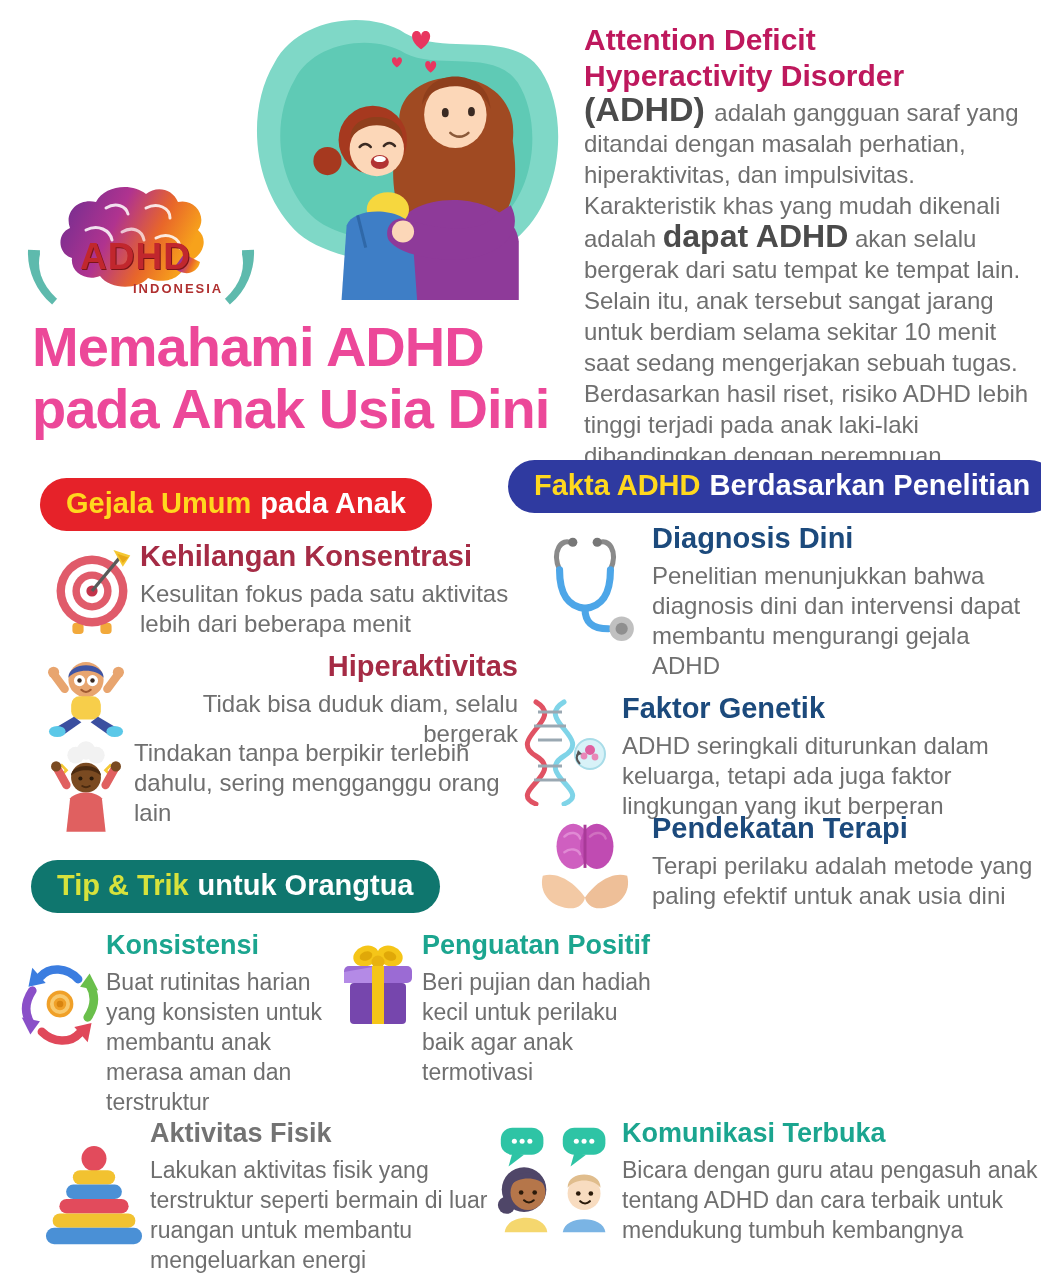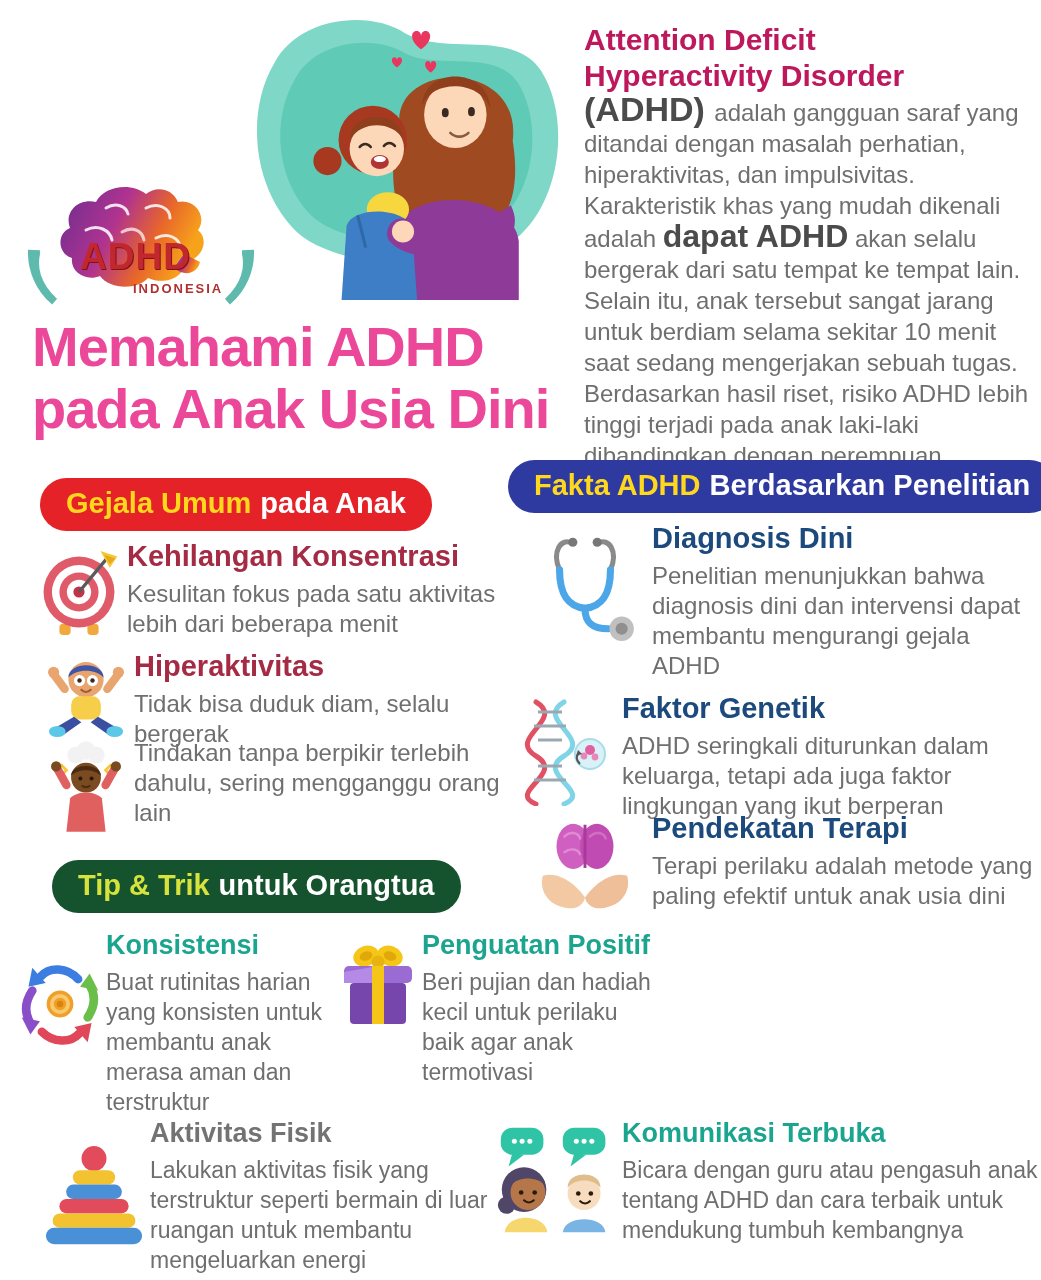--- a/index.html
+++ b/index.html
@@ -15,21 +15,21 @@
   .intro-bold-inline{display:inline;font-size:30px;font-weight:800;color:#4b4b4b;}
   .intro-bold-big{display:inline;font-size:34px;font-weight:800;color:#4b4b4b;margin-top:44px;}
 
   
   .main-title{left:32px;top:316px;width:545px;font-size:56px;line-height:62px;font-weight:800;color:#ec4899;letter-spacing:-1px;}
 
   
   .sec-badge{display:inline-block;border-radius:32px;padding:9px 26px 11px 26px;font-weight:800;font-size:29px;white-space:nowrap;}
   .badge-symptoms{left:40px;top:478px;background:#e62229;}
   .badge-facts{left:508px;top:460px;background:#2f3aa0;}
-  .badge-tips{left:52px;top:860px;background:#14532d;}
+  .badge-tips{left:31px;top:860px;background:#0f766e;}
   .badge-hl-yellow{color:#ffd81e;margin-right:9px;}
   .badge-hl-lime{color:#d7e23c;margin-right:9px;}
   .badge-rest{color:#ffffff;}
 
   
   .item{display:flex;align-items:flex-start;}
   .icon-box{flex:0 0 auto;display:flex;justify-content:center;}
   .sym-title{font-size:29px;font-weight:800;color:#a52b45;margin:0 0 6px 0;}
   .fact-title{font-size:29px;font-weight:800;color:#1c4a7c;margin:0 0 6px 0;}
   .tip-title{font-size:27px;font-weight:800;color:#1ba58f;margin:0 0 6px 0;}
@@ -115,21 +115,21 @@
 
   <div class="abs main-title">
     <div>Memahami ADHD</div>
     <div>pada Anak Usia Dini</div>
   </div>
 
   <div class="abs sec-badge badge-symptoms">
     <span class="badge-hl-yellow">Gejala Umum</span><span class="badge-rest">pada Anak</span>
   </div>
 
-  <div class="abs item" style="left:31px;top:540px;width:480px;align-items:flex-end;">
+  <div class="abs item" style="left:44px;top:540px;width:480px;">
     <div class="icon-box" style="width:96px;margin-top:4px;">
       <svg width="84" height="94" viewBox="0 0 90 100">
         <rect x="24" y="84" width="12" height="12" rx="4" fill="#f2a93b"></rect>
         <rect x="54" y="84" width="12" height="12" rx="4" fill="#f2a93b"></rect>
         <circle cx="45" cy="50" r="38" fill="#e05b6a"></circle>
         <circle cx="45" cy="50" r="29" fill="#ffffff"></circle>
         <circle cx="45" cy="50" r="21" fill="#e05b6a"></circle>
         <circle cx="45" cy="50" r="13" fill="#ffffff"></circle>
         <circle cx="45" cy="50" r="6" fill="#c2334a"></circle>
         <line x1="45" y1="50" x2="74" y2="15" stroke="#5a5a5a" stroke-width="3.5"></line>
@@ -157,21 +157,21 @@
         <circle cx="38" cy="33" r="2.4" fill="#3a2a22"></circle>
         <circle cx="52" cy="33" r="2.4" fill="#3a2a22"></circle>
         <path d="M40,43 C43,46 47,46 50,43" stroke="#a05a30" stroke-width="2.4" fill="none" stroke-linecap="round"></path>
         <rect x="29" y="50" width="32" height="25" rx="9" fill="#f7ce4a"></rect>
         <path d="M32,72 L12,84 L20,92 L40,78 Z" fill="#3b4fa0"></path>
         <path d="M58,72 L78,84 L70,92 L50,78 Z" fill="#3b4fa0"></path>
         <ellipse cx="14" cy="88" rx="9" ry="6" fill="#5bc8e8"></ellipse>
         <ellipse cx="76" cy="88" rx="9" ry="6" fill="#5bc8e8"></ellipse>
       </svg>
     </div>
-    <div style="width:384px;">
+    <div style="width:384px;text-align:right;">
       <div class="sym-title">Hiperaktivitas</div>
       <div class="item-desc">Tidak bisa duduk diam, selalu bergerak</div>
     </div>
   </div>
 
   <div class="abs item" style="left:38px;top:738px;width:480px;">
     <div class="icon-box" style="width:96px;margin-top:2px;">
       <svg width="84" height="92" viewBox="0 0 90 98">
         <circle cx="34" cy="16" r="9" fill="#f2f2f2"></circle>
         <circle cx="45" cy="11" r="10" fill="#f2f2f2"></circle>

